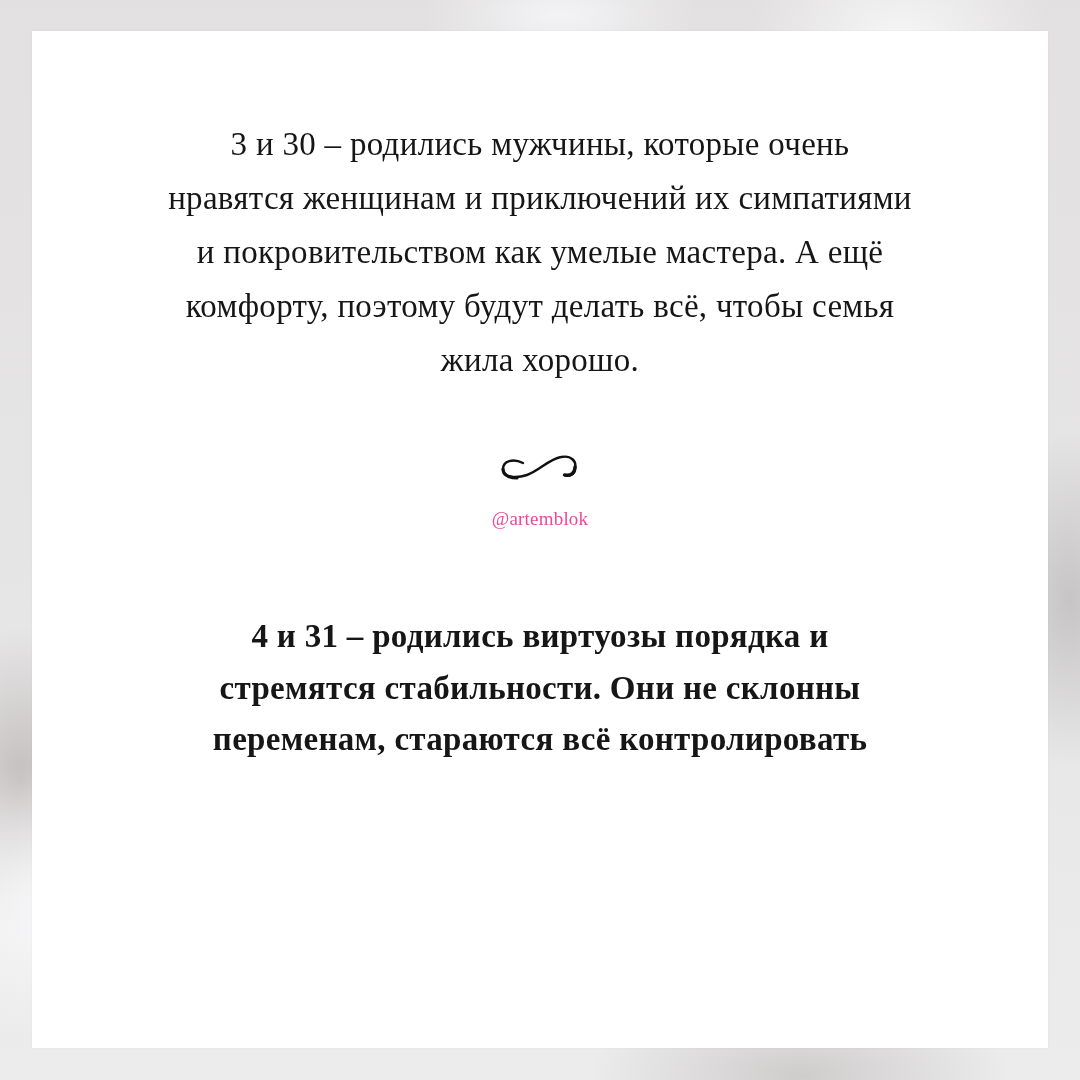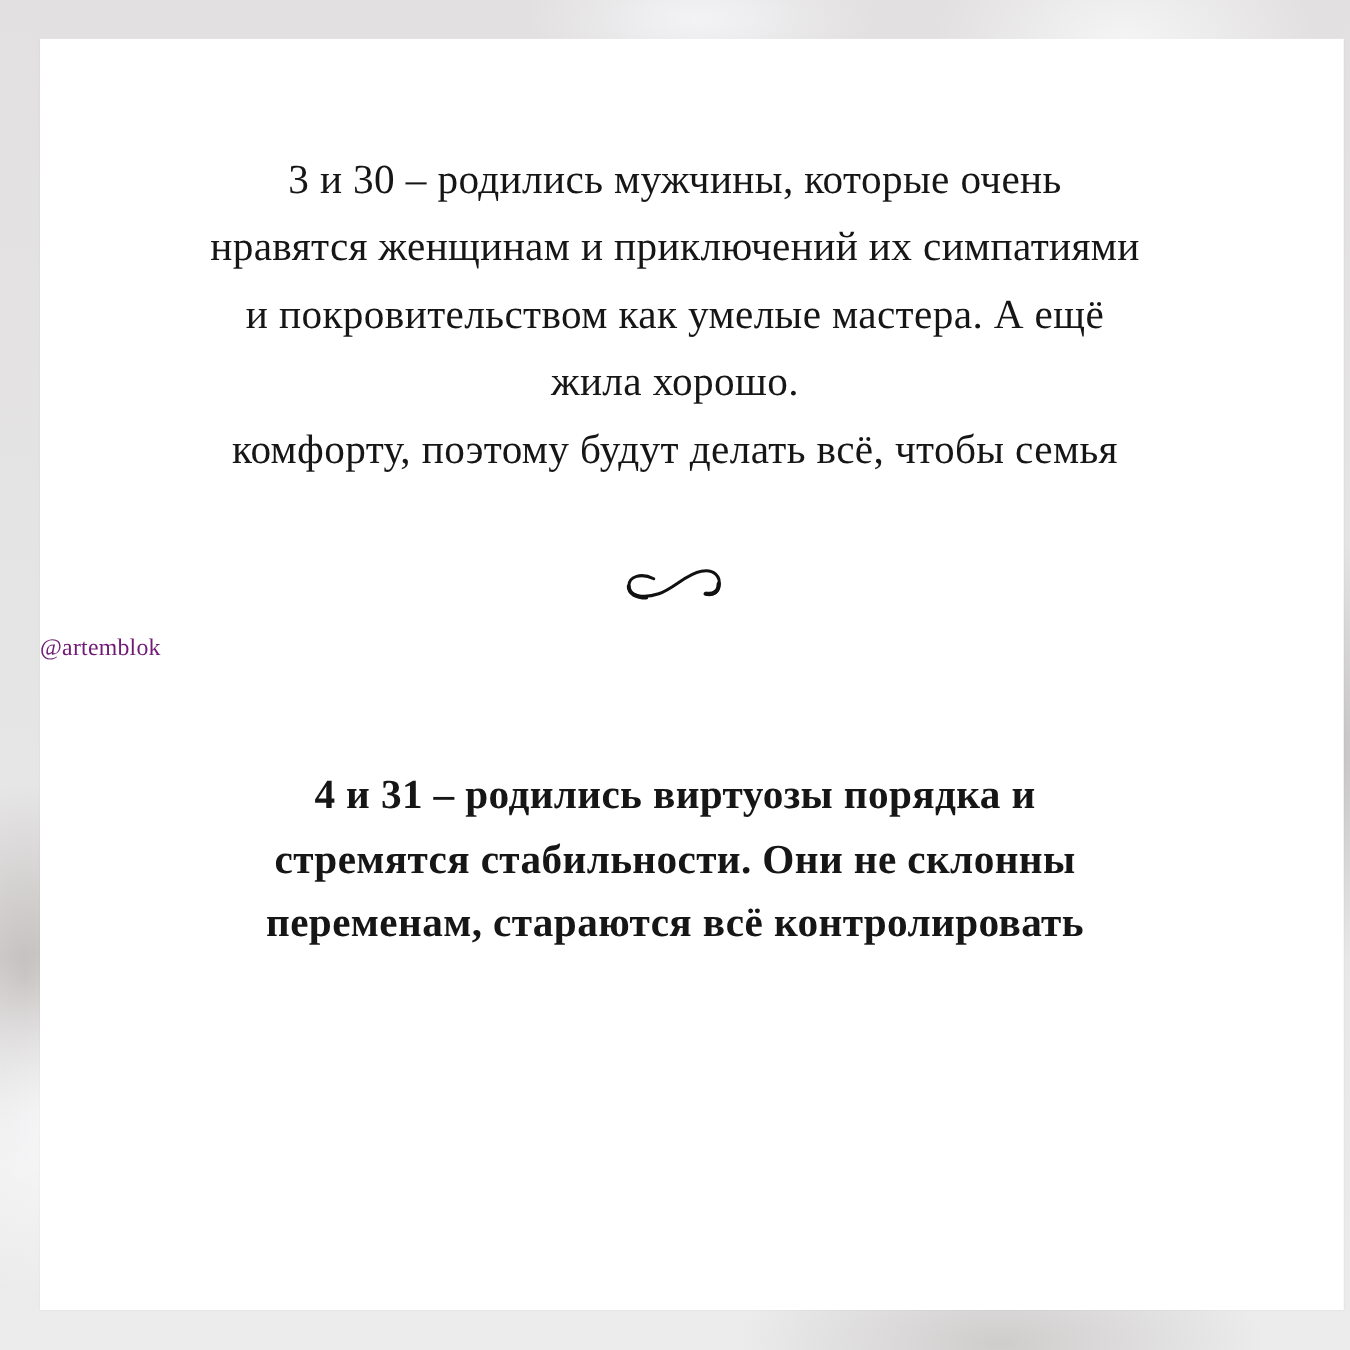--- a/index.html
+++ b/index.html
@@ -23,21 +23,20 @@
       color: #1a1a1a;
     }
     .card {
       position: absolute;
       left: 32px;
       top: 31px;
       width: 1016px;
       height: 1017px;
       background: #ffffff;
       box-shadow: 0 0 2px rgba(0,0,0,0.06);
-      padding-left: 27px;
     }
     .block {
       position: absolute;
       left: 0;
       width: 1016px;
       text-align: center;
     }
     .block .line {
       display: block;
       white-space: nowrap;
@@ -65,36 +64,37 @@
       left: 463px;
       top: 418px;
       width: 90px;
       height: 40px;
     }
     .handle {
       position: absolute;
       left: 0;
       top: 477px;
       width: 1016px;
+      text-align: center;
       font-size: 19px;
-      color: #701a75;
+      color: #ec4899;
       letter-spacing: 0.2px;
     }
   </style>
 </head>
 <body>
 
 <div class="card">
 
   <div class="block block-1">
     <span class="line">3 и 30 – родились мужчины, которые очень</span>
     <span class="line">нравятся женщинам и приключений их симпатиями</span>
     <span class="line">и покровительством как умелые мастера. А ещё</span>
+    <span class="line">комфорту, поэтому будут делать всё, чтобы семья</span>
     <span class="line">жила хорошо.</span>
-    <span class="line">комфорту, поэтому будут делать всё, чтобы семья</span>
   </div>
 
   <div class="divider">
     <svg width="90" height="40" viewBox="0 0 90 40" xmlns="http://www.w3.org/2000/svg">
       <path d="M 28 14 C 18 9, 8 12, 8 20 C 8 28, 20 30, 32 26 C 44 22, 54 10, 66 8 C 76 6, 82 12, 80 20 C 79 26, 74 28, 69 26" fill="none" stroke="#111" stroke-width="2.4" stroke-linecap="round"></path>
       <path d="M 8 20 C 8 26, 14 29, 22 29" fill="none" stroke="#111" stroke-width="3.2" stroke-linecap="round"></path>
       <path d="M 80 18 C 80 24, 76 27, 70 26" fill="none" stroke="#111" stroke-width="3.4" stroke-linecap="round"></path>
     </svg>
   </div>
 

